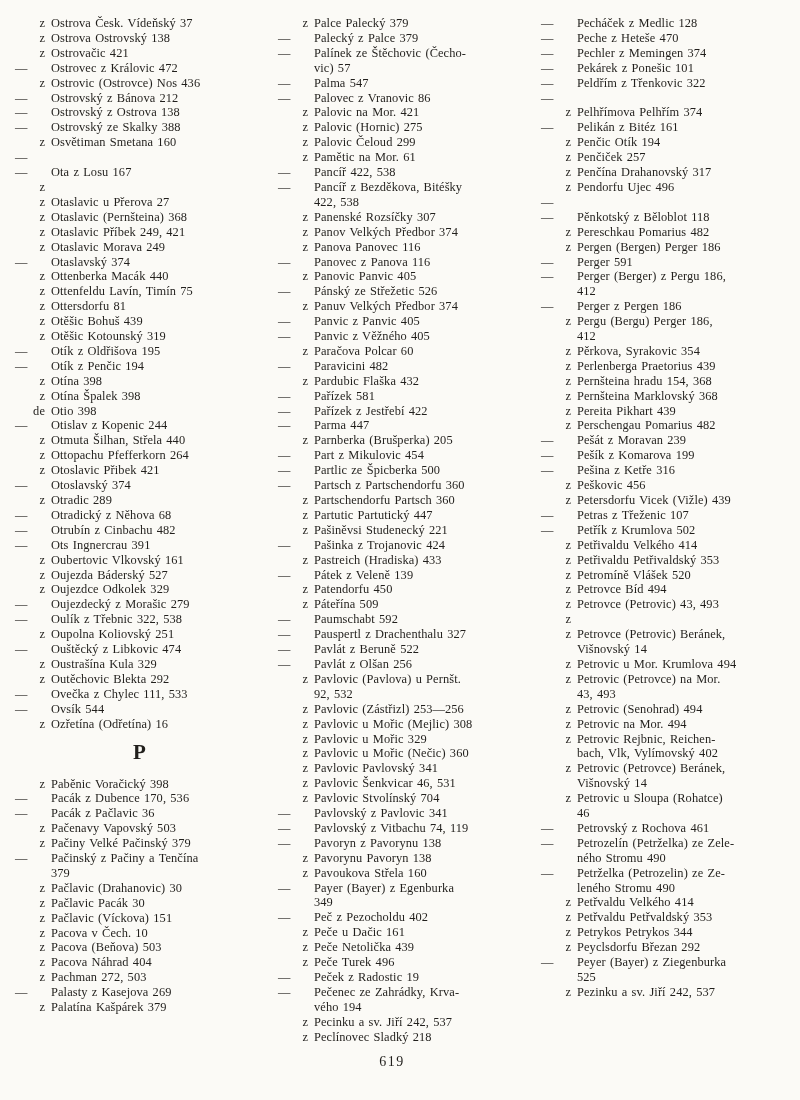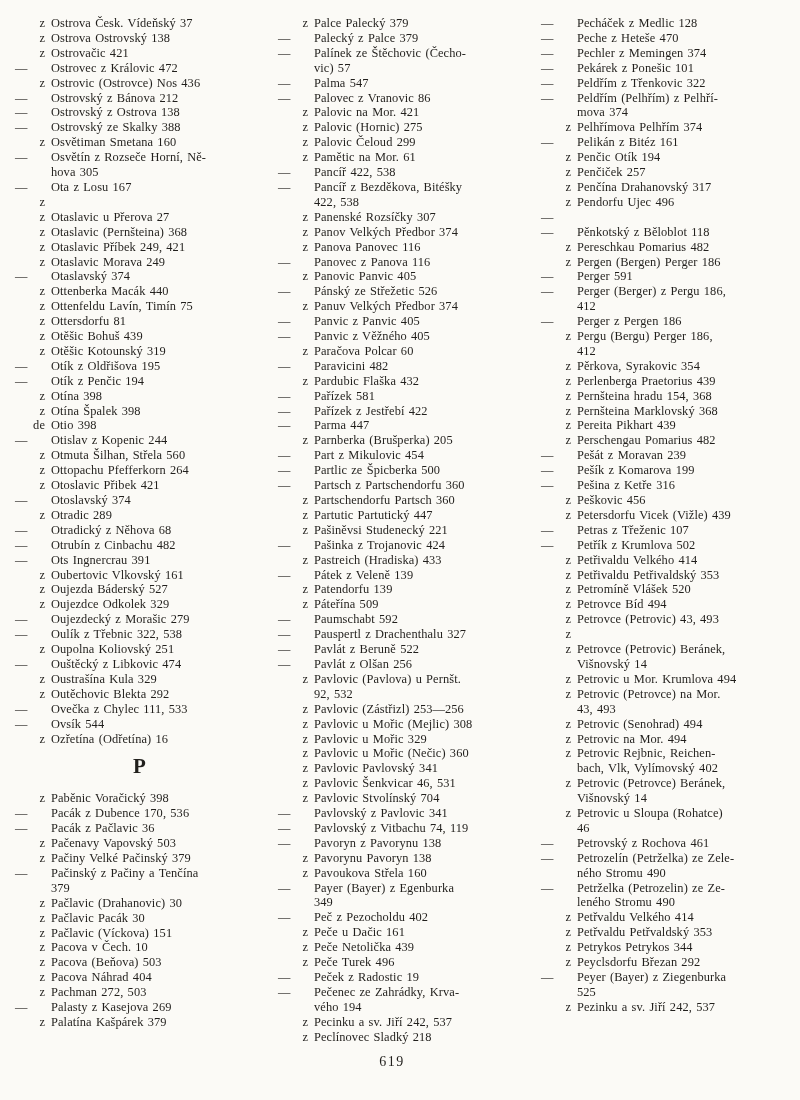--- a/index.html
+++ b/index.html
@@ -89,22 +89,20 @@
         <div class="entry">
           <span class="m md">—</span>
           <span class="t">Ostrovský ze Skalky 388</span>
         </div>
         <div class="entry">
           <span class="m mz">z</span>
           <span class="t">Osvětiman Smetana 160</span>
         </div>
         <div class="entry">
           <span class="m md">—</span>
-          <span class="t">Osvětín z Rozseče Horní, Ně-
-hova 305</span>
         </div>
         <div class="entry">
           <span class="m md">—</span>
           <span class="t">Ota z Losu 167</span>
         </div>
         <div class="entry">
           <span class="m mz">z</span>
         </div>
         <div class="entry">
           <span class="m mz">z</span>
@@ -165,21 +163,21 @@
         <div class="entry">
           <span class="m mz">de</span>
           <span class="t">Otio 398</span>
         </div>
         <div class="entry">
           <span class="m md">—</span>
           <span class="t">Otislav z Kopenic 244</span>
         </div>
         <div class="entry">
           <span class="m mz">z</span>
-          <span class="t">Otmuta Šilhan, Střela 560</span>
+          <span class="t">Otmuta Šilhan, Střela 440</span>
         </div>
         <div class="entry">
           <span class="m mz">z</span>
           <span class="t">Ottopachu Pfefferkorn 264</span>
         </div>
         <div class="entry">
           <span class="m mz">z</span>
           <span class="t">Otoslavic Přibek 421</span>
         </div>
         <div class="entry">
@@ -455,21 +453,21 @@
         <div class="entry">
           <span class="m mz">z</span>
           <span class="t">Pastreich (Hradiska) 433</span>
         </div>
         <div class="entry">
           <span class="m md">—</span>
           <span class="t">Pátek z Veleně 139</span>
         </div>
         <div class="entry">
           <span class="m mz">z</span>
-          <span class="t">Patendorfu 139</span>
+          <span class="t">Patendorfu 450</span>
         </div>
         <div class="entry">
           <span class="m mz">z</span>
           <span class="t">Páteřína 509</span>
         </div>
         <div class="entry">
           <span class="m md">—</span>
           <span class="t">Paumschabt 592</span>
         </div>
         <div class="entry">
@@ -592,22 +590,20 @@
         <div class="entry">
           <span class="m md">—</span>
           <span class="t">Pekárek z Ponešic 101</span>
         </div>
         <div class="entry">
           <span class="m md">—</span>
           <span class="t">Peldřím z Třenkovic 322</span>
         </div>
         <div class="entry">
           <span class="m md">—</span>
-          <span class="t">Peldřím (Pelhřím) z Pelhří-
-mova 374</span>
         </div>
         <div class="entry">
           <span class="m mz">z</span>
           <span class="t">Pelhřímova Pelhřím 374</span>
         </div>
         <div class="entry">
           <span class="m md">—</span>
           <span class="t">Pelikán z Bitéz 161</span>
         </div>
         <div class="entry">

